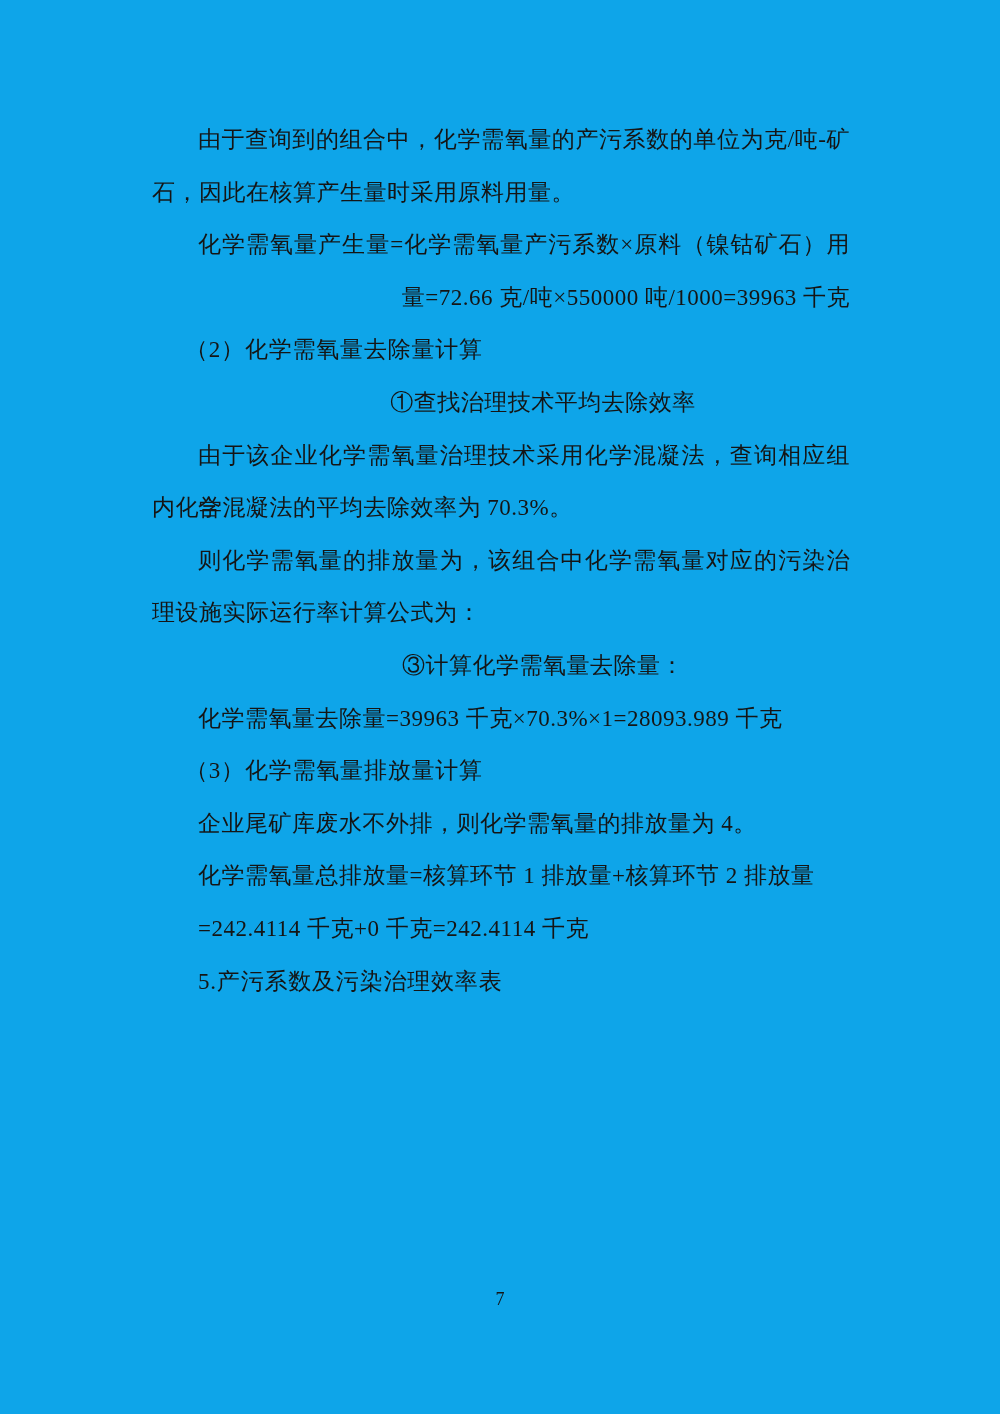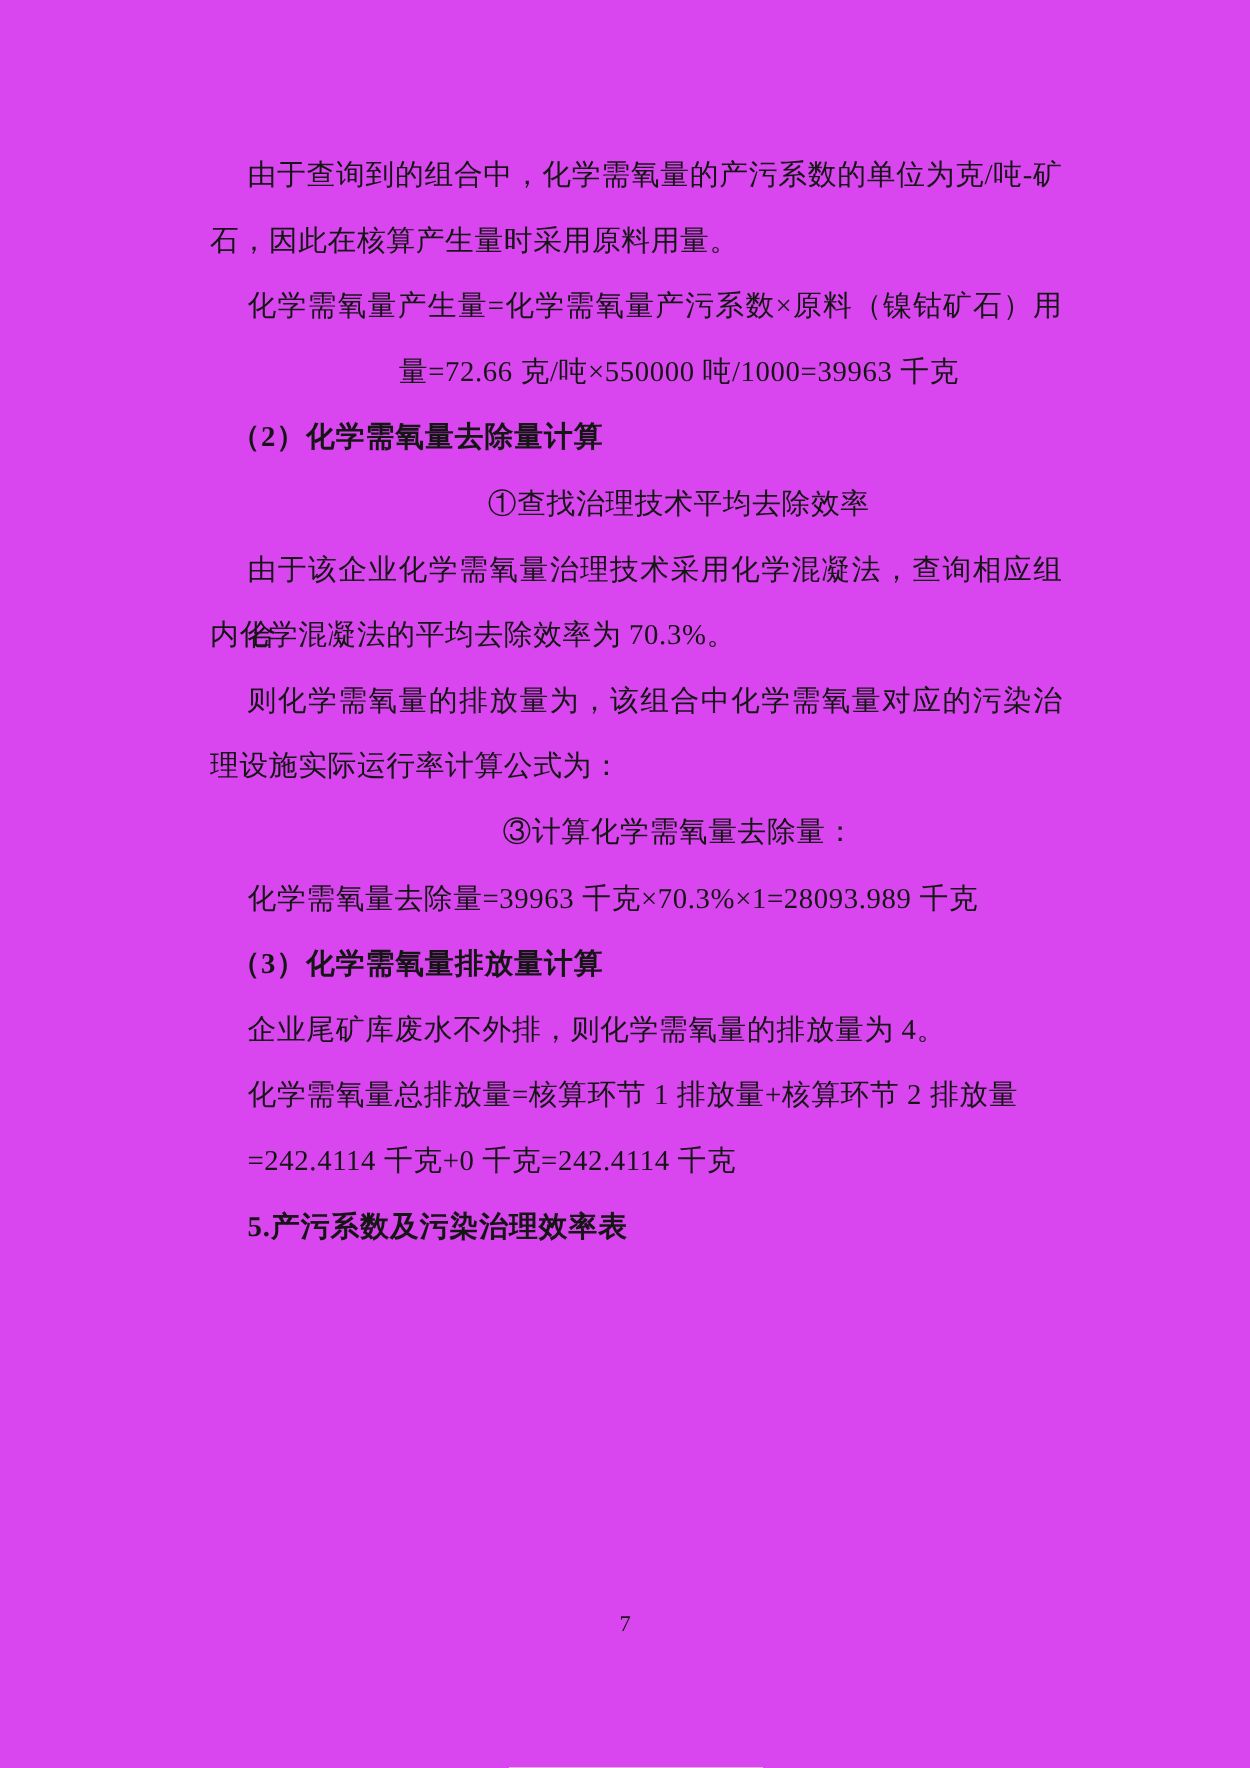--- a/index.html
+++ b/index.html
@@ -4,51 +4,51 @@
 <style>
   html, body {
     margin: 0;
     padding: 0;
     background: #ffffff;
   }
   .page {
     position: relative;
     width: 1000px;
     height: 1414px;
-    background: #d946ef;
+    background: #0ea5e9;
     overflow: hidden;
     font-family: "Liberation Serif", "DejaVu Serif", serif;
     color: #151515;
   }
   .doc-body {
     position: absolute;
     left: 152px;
     top: 114px;
     width: 698px;
   }
   .line {
     height: 52.6px;
     line-height: 52.6px;
     font-size: 23px;
     white-space: pre;
     letter-spacing: 0.5px;
   }
   .line.bold {
-    font-weight: 700;
+    font-weight: 400;
     letter-spacing: 0.8px;
   }
   .line.justify {
     white-space: normal;
     text-align: justify;
     text-align-last: justify;
   }
-  .indent-none    { padding-left: 0; margin-left: 16px; }
+  .indent-none    { padding-left: 0; }
   .indent-para    { padding-left: 46px; }
   .indent-sub     { padding-left: 84px; text-align: center; }
-  .indent-formula { padding-left: 167px; }
+  .indent-formula { padding-left: 167px; text-align: right; }
   .indent-head    { padding-left: 33px; }
   .page-number {
     position: absolute;
     top: 1286px;
     left: 0;
     width: 100%;
     text-align: center;
     font-size: 18px;
     line-height: 26px;
     color: #151515;

